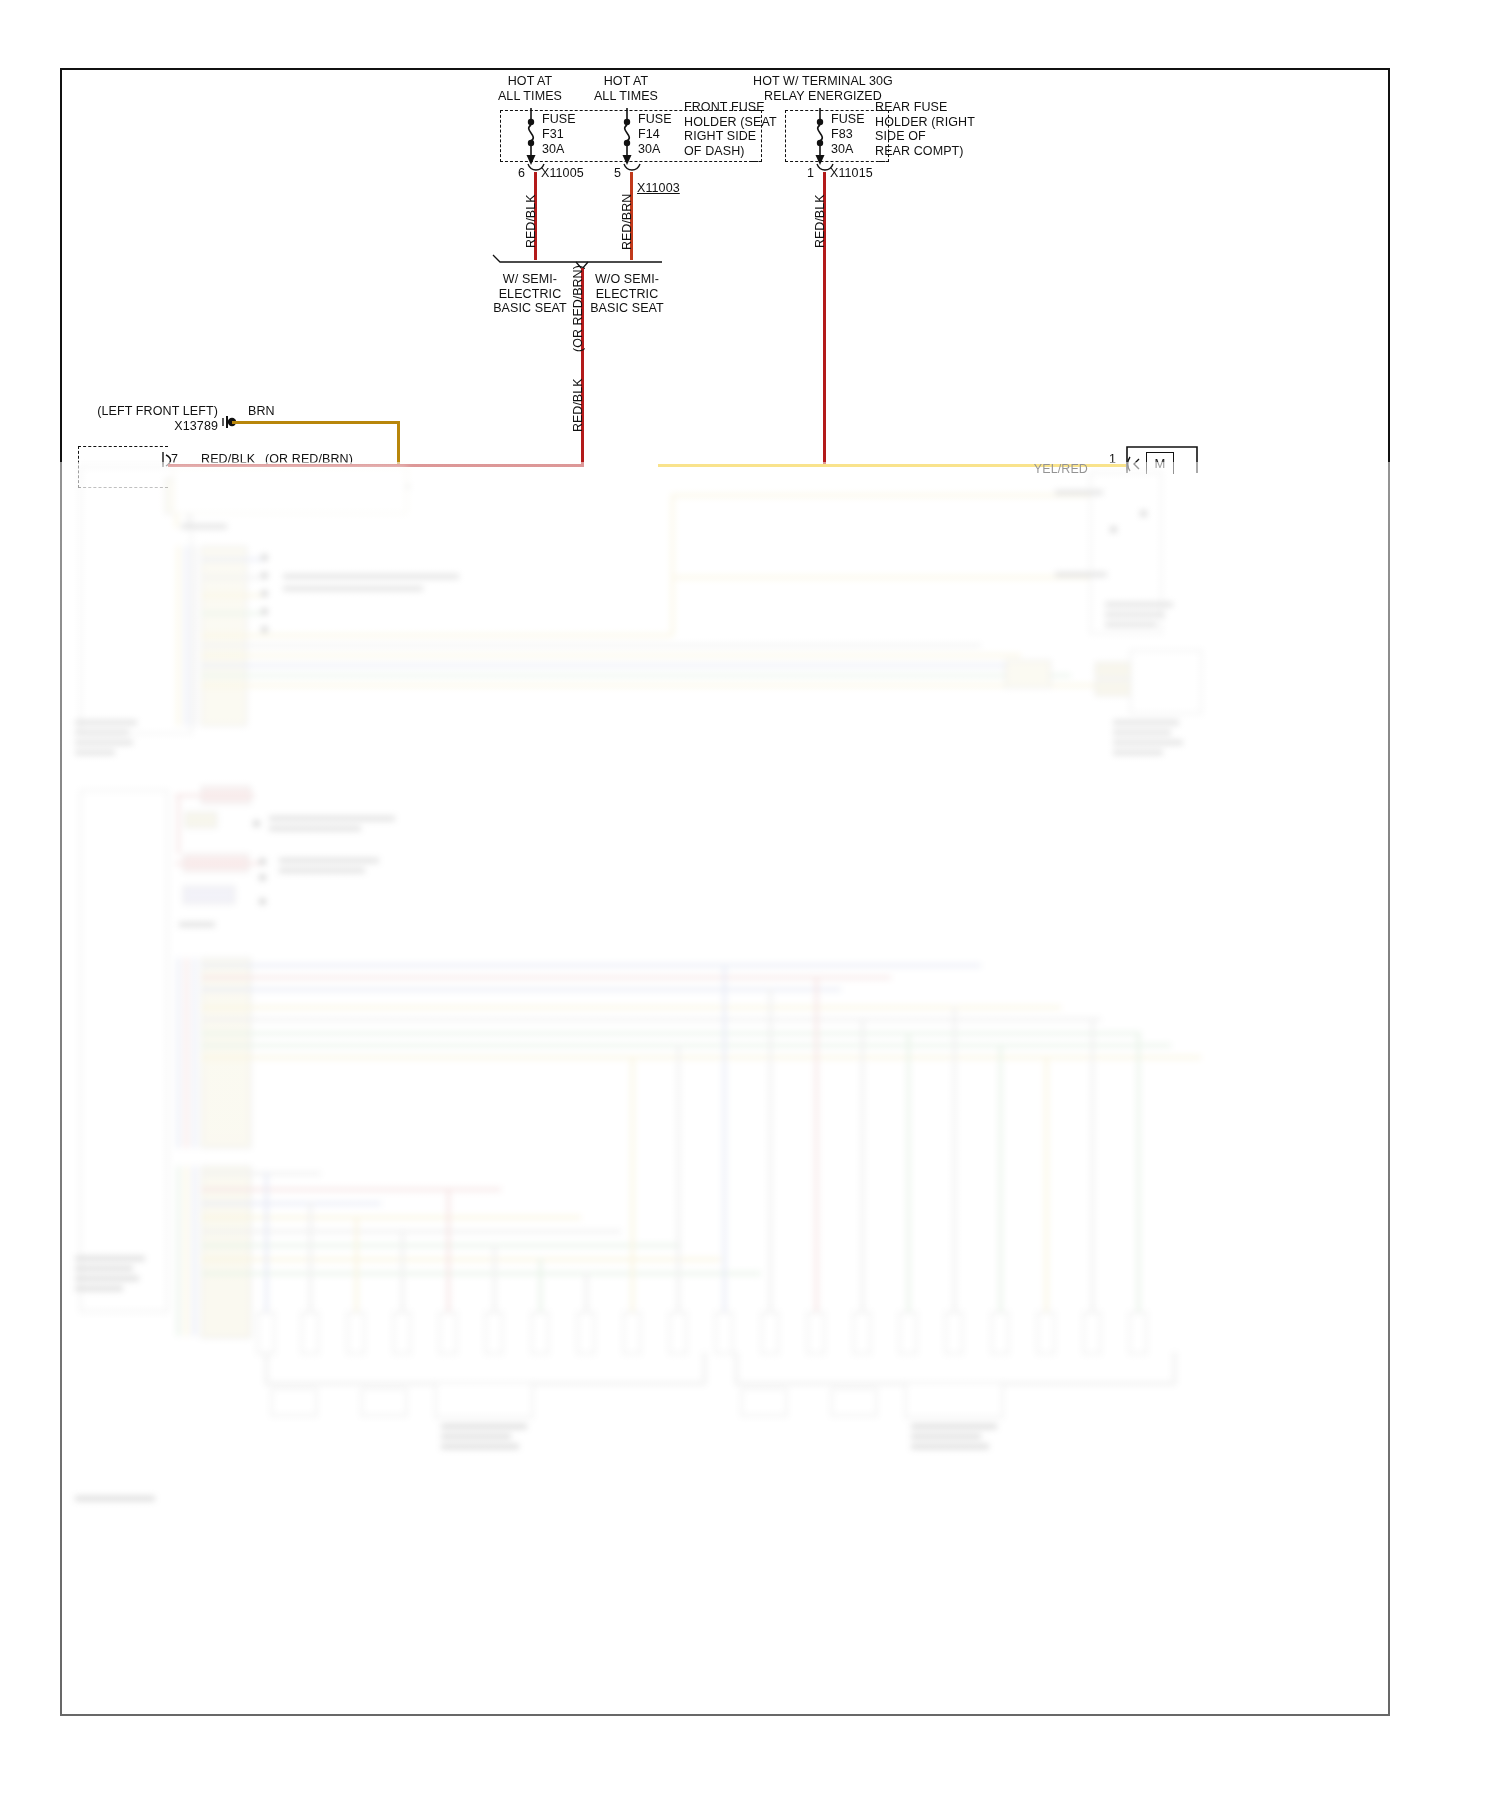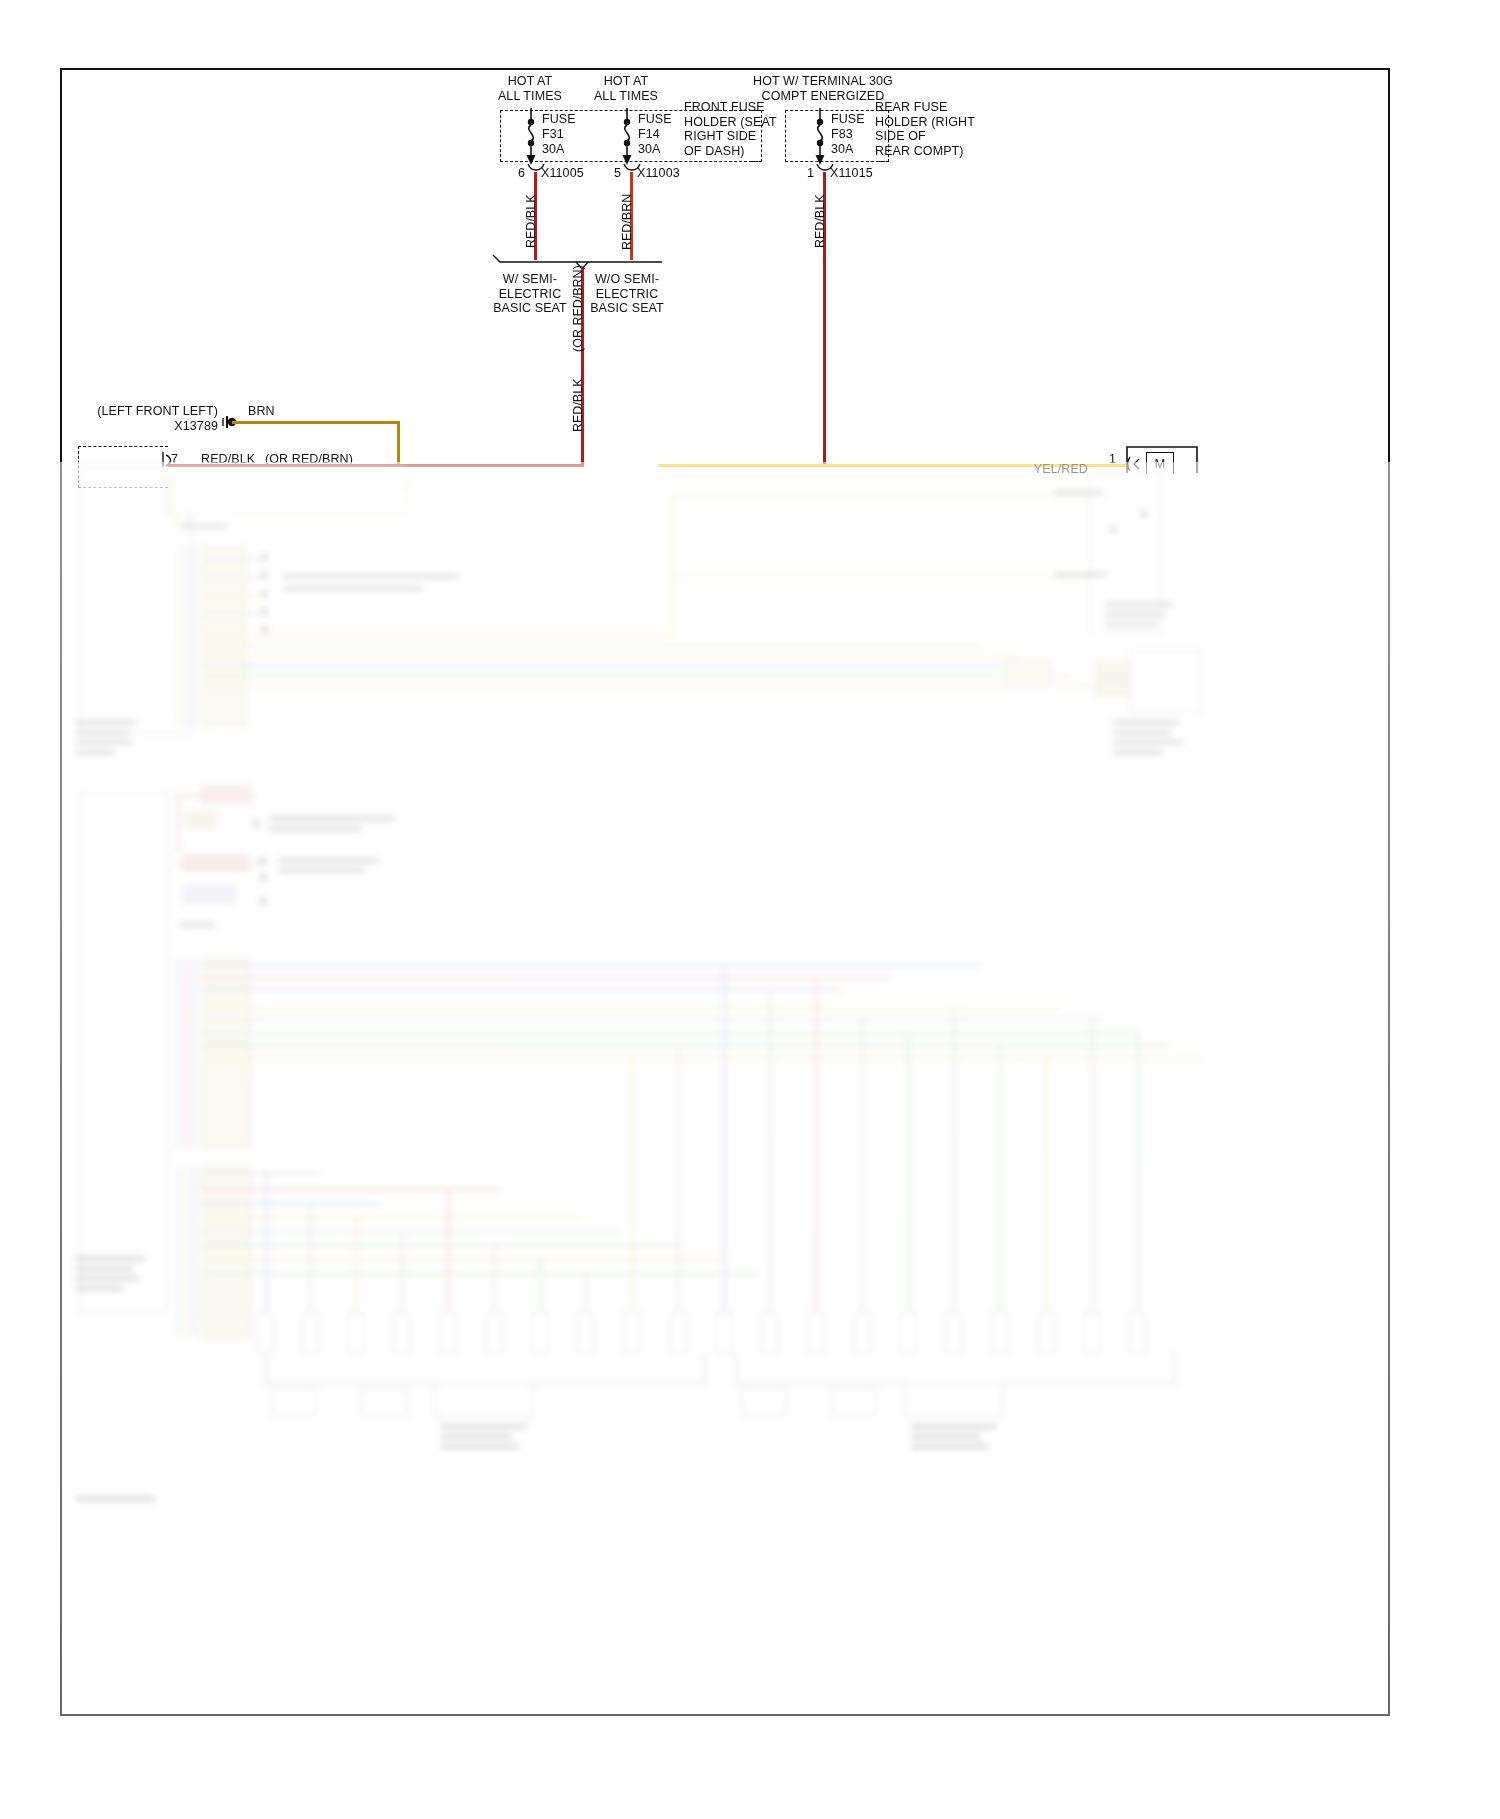--- a/index.html
+++ b/index.html
@@ -113,41 +113,41 @@
   <polygon points="13,57 8.5,47 17.5,47" fill="#111"></polygon>
 </svg>
 <div class="t" style="left:638px;top:112px;">FUSE</div>
 <div class="t" style="left:638px;top:127px;">F14</div>
 <div class="t" style="left:638px;top:142px;">30A</div>
 
 <div class="t r" style="left:621px;top:166px;">5</div>
 <svg class="conn" style="left:623px;top:163px;" width="18" height="12" viewBox="0 0 18 12">
   <path d="M1 1 C 4 9, 14 9, 17 1" stroke="#111" stroke-width="1.4" fill="none"></path>
 </svg>
-<div class="t" style="left:637px;top:166px;">X11003</div>
+<div class="t" style="left:637px;top:181px;text-decoration:underline;">X11003</div>
 <div class="wv redbrn" style="left:630px;top:172px;height:88px;"></div>
 <div class="vt" style="left:620px;top:250px;">RED/BRN</div>
 
 <svg style="position:absolute;left:492px;top:254px;" width="180" height="18" viewBox="0 0 180 18">
   <path d="M1 1 L 8 8 L 170 8" stroke="#111" stroke-width="1.3" fill="none"></path>
   <path d="M84 8 L 90 15 L 96 8" stroke="#111" stroke-width="1.3" fill="none"></path>
 </svg>
 <div class="t c" style="left:530px;top:272px;">W/ SEMI-
 ELECTRIC
 BASIC SEAT</div>
 <div class="t c" style="left:627px;top:272px;">W/O SEMI-
 ELECTRIC
 BASIC SEAT</div>
 
 <div class="wv red" style="left:581px;top:268px;height:196px;"></div>
 <div class="vt" style="left:571px;top:352px;">(OR RED/BRN)</div>
 <div class="vt" style="left:571px;top:432px;">RED/BLK</div>
 
 <div class="t c" style="left:823px;top:74px;">HOT W/ TERMINAL 30G
-COMPT ENERGIZED</div>
+RELAY ENERGIZED</div>
 
 <div class="fusebox" style="left:785px;top:110px;width:104px;height:52px;border-right:none;"></div>
 <div class="fusebox" style="left:879px;top:110px;width:10px;height:52px;border-left:none;"></div>
 
 <svg class="fuse-svg" style="left:807px;top:108px;" width="26" height="60" viewBox="0 0 26 60">
   <line x1="13" y1="0" x2="13" y2="12" stroke="#111" stroke-width="1.6"></line>
   <circle cx="13" cy="14" r="3.2" fill="#111"></circle>
   <path d="M13 17 C 5 22, 21 28, 13 33" stroke="#111" stroke-width="1.6" fill="none"></path>
   <circle cx="13" cy="35" r="3.2" fill="#111"></circle>
   <line x1="13" y1="38" x2="13" y2="50" stroke="#111" stroke-width="1.6"></line>

